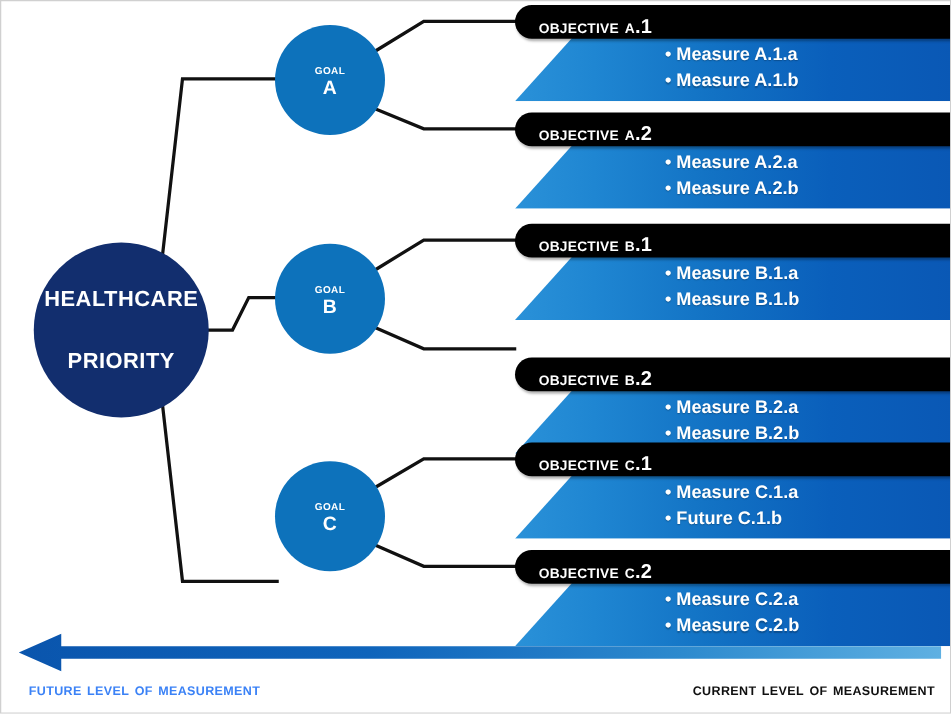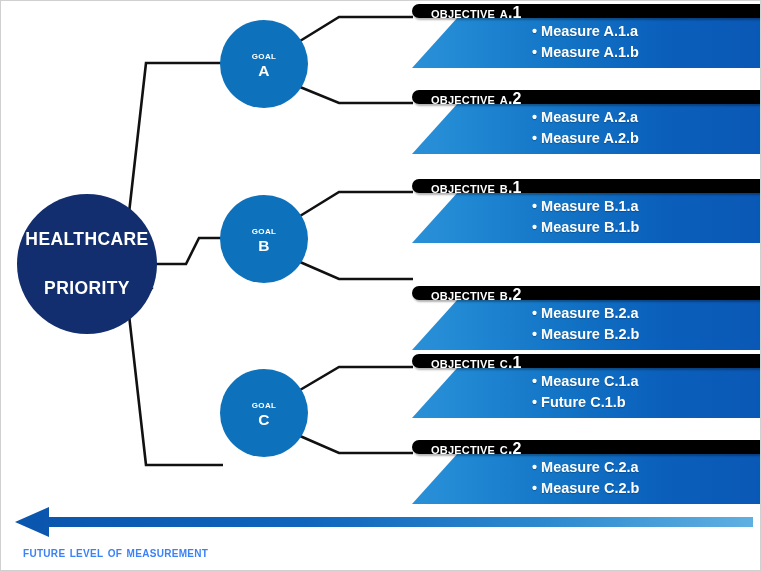--- a/index.html
+++ b/index.html
@@ -24,21 +24,21 @@
   #wires {
     position: absolute;
     left: 0; top: 0;
     width: 761px; height: 571px;
     pointer-events: none;
   }
 
   
   .priority-circle {
     position: absolute;
-    left: 16px;
+    left: 26px;
     top: 193px;
     width: 140px;
     height: 140px;
     border-radius: 50%;
     background: #122e6e;
     display: flex;
     flex-direction: column;
     align-items: center;
     justify-content: center;
     color: #ffffff;
@@ -84,26 +84,26 @@
   }
 
   
   .obj-group {
     position: absolute;
     left: 411px;
     width: 350px;
   }
   .obj-bar {
     position: relative;
-    height: 14px;
+    height: 27px;
     background: #000000;
     border-top-left-radius: 14px;
     border-bottom-left-radius: 14px;
     display: flex;
-    align-items: flex-start;
+    align-items: flex-end;
     padding-left: 19px;
     box-sizing: border-box;
     box-shadow: 1px 2px 2px rgba(0,0,0,0.30);
     z-index: 2;
   }
   .obj-label {
     color: #ffffff;
     font-size: 16px;
     font-weight: bold;
     font-variant: small-caps;
@@ -324,14 +324,15 @@
           <stop offset="38%" stop-color="#0f64bb"></stop>
           <stop offset="72%" stop-color="#2d8ace"></stop>
           <stop offset="100%" stop-color="#5fb0e2"></stop>
         </linearGradient>
       </defs>
       <path d="M 0 16 L 34 1 L 34 11 L 738 11 L 738 21 L 34 21 L 34 31 Z" fill="url(#arrowGrad)"></path>
     </svg>
   </div>
 
   <div class="footer-left">Future level of measurement</div>
+  <div class="footer-right">Current level of measurement</div>
 
 </div>
 
 </body></html>

